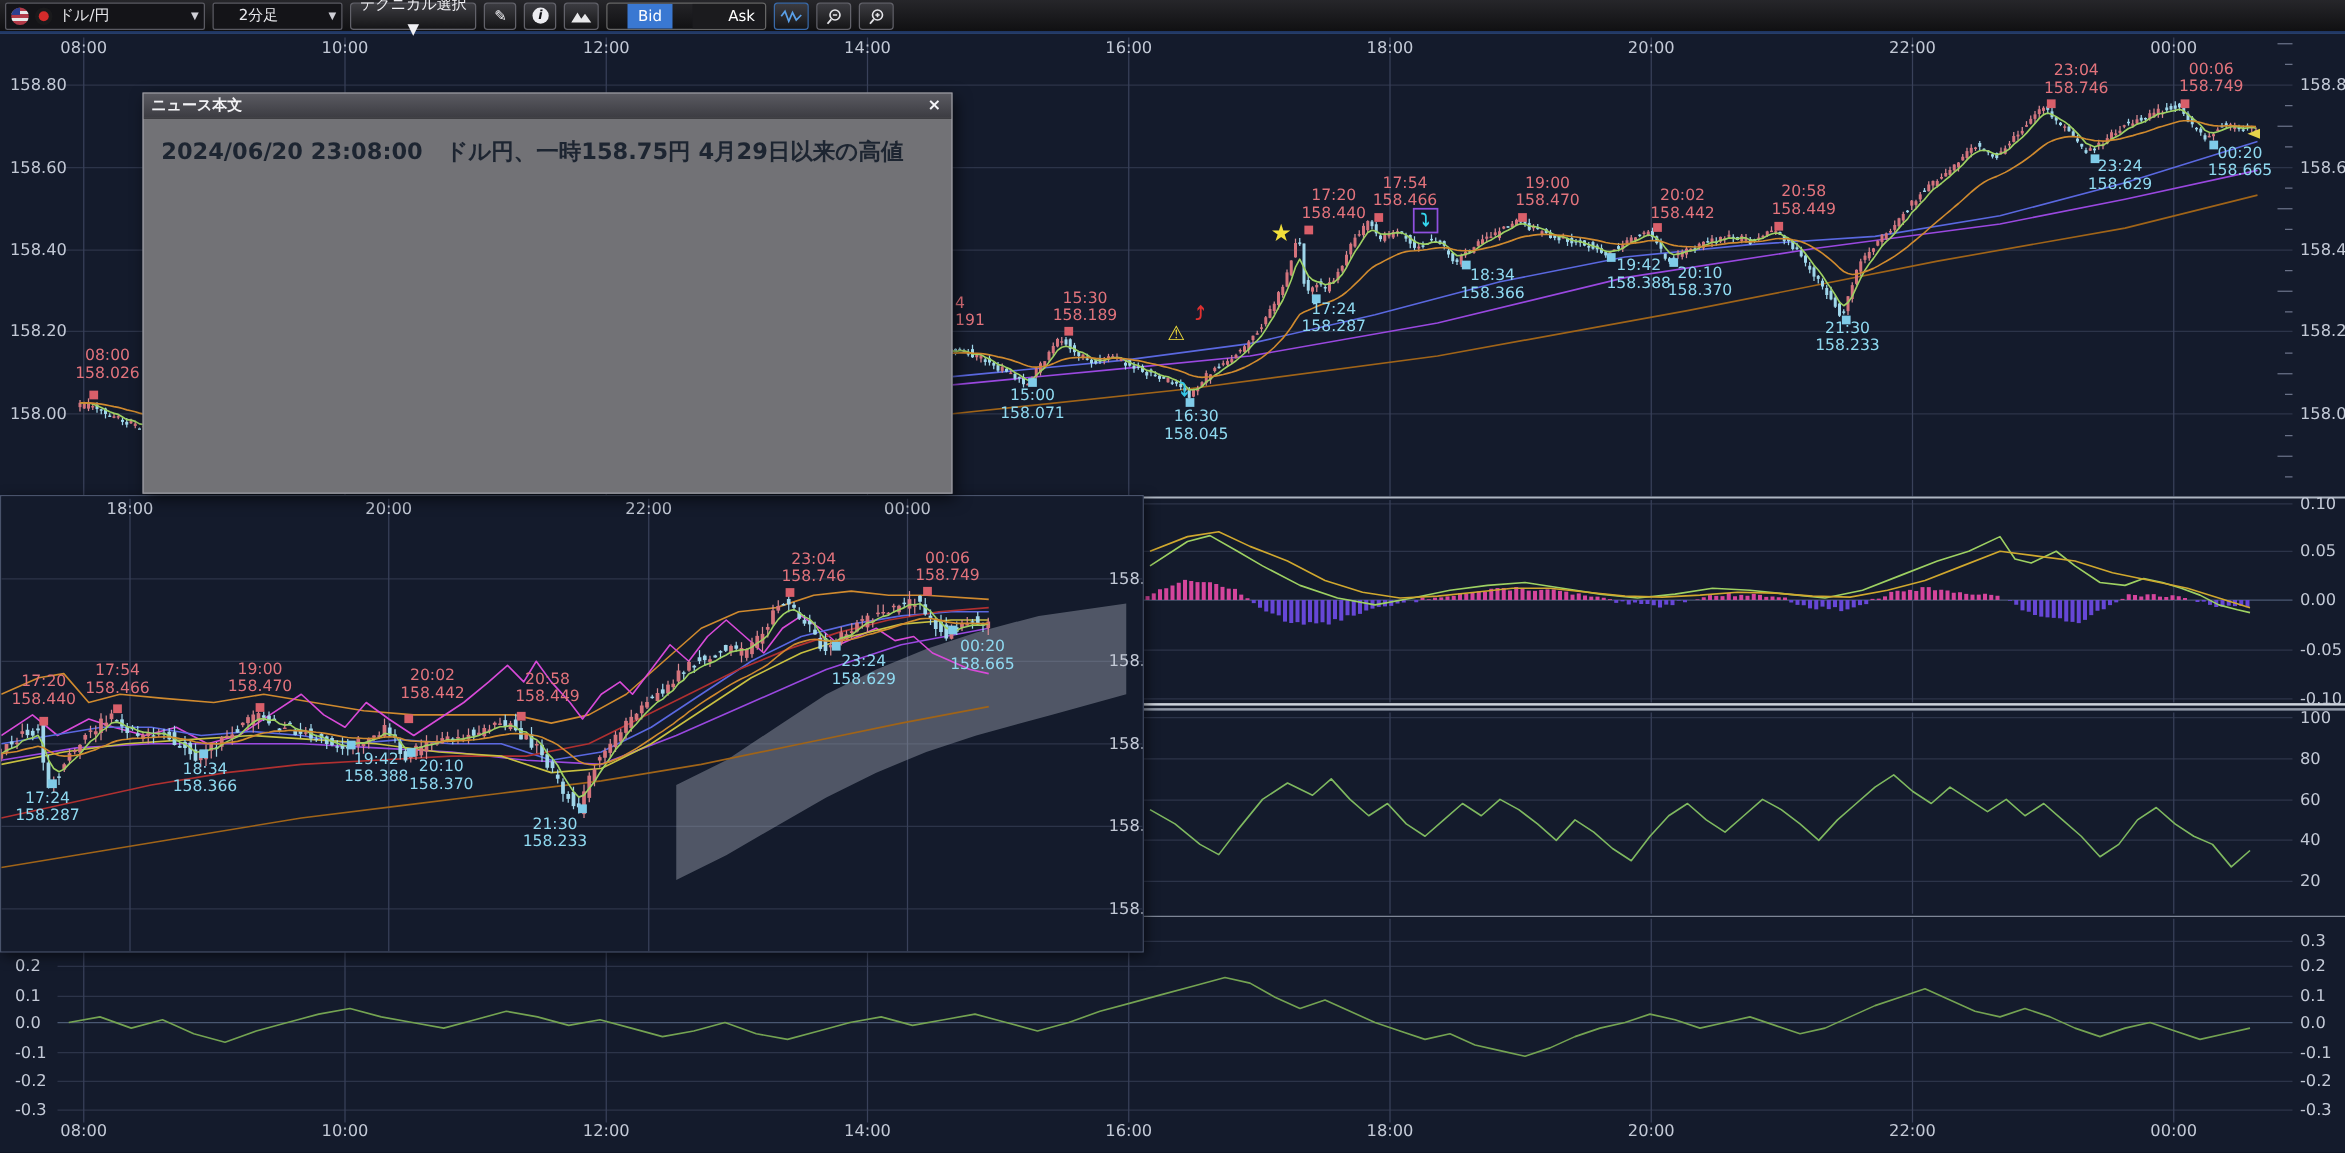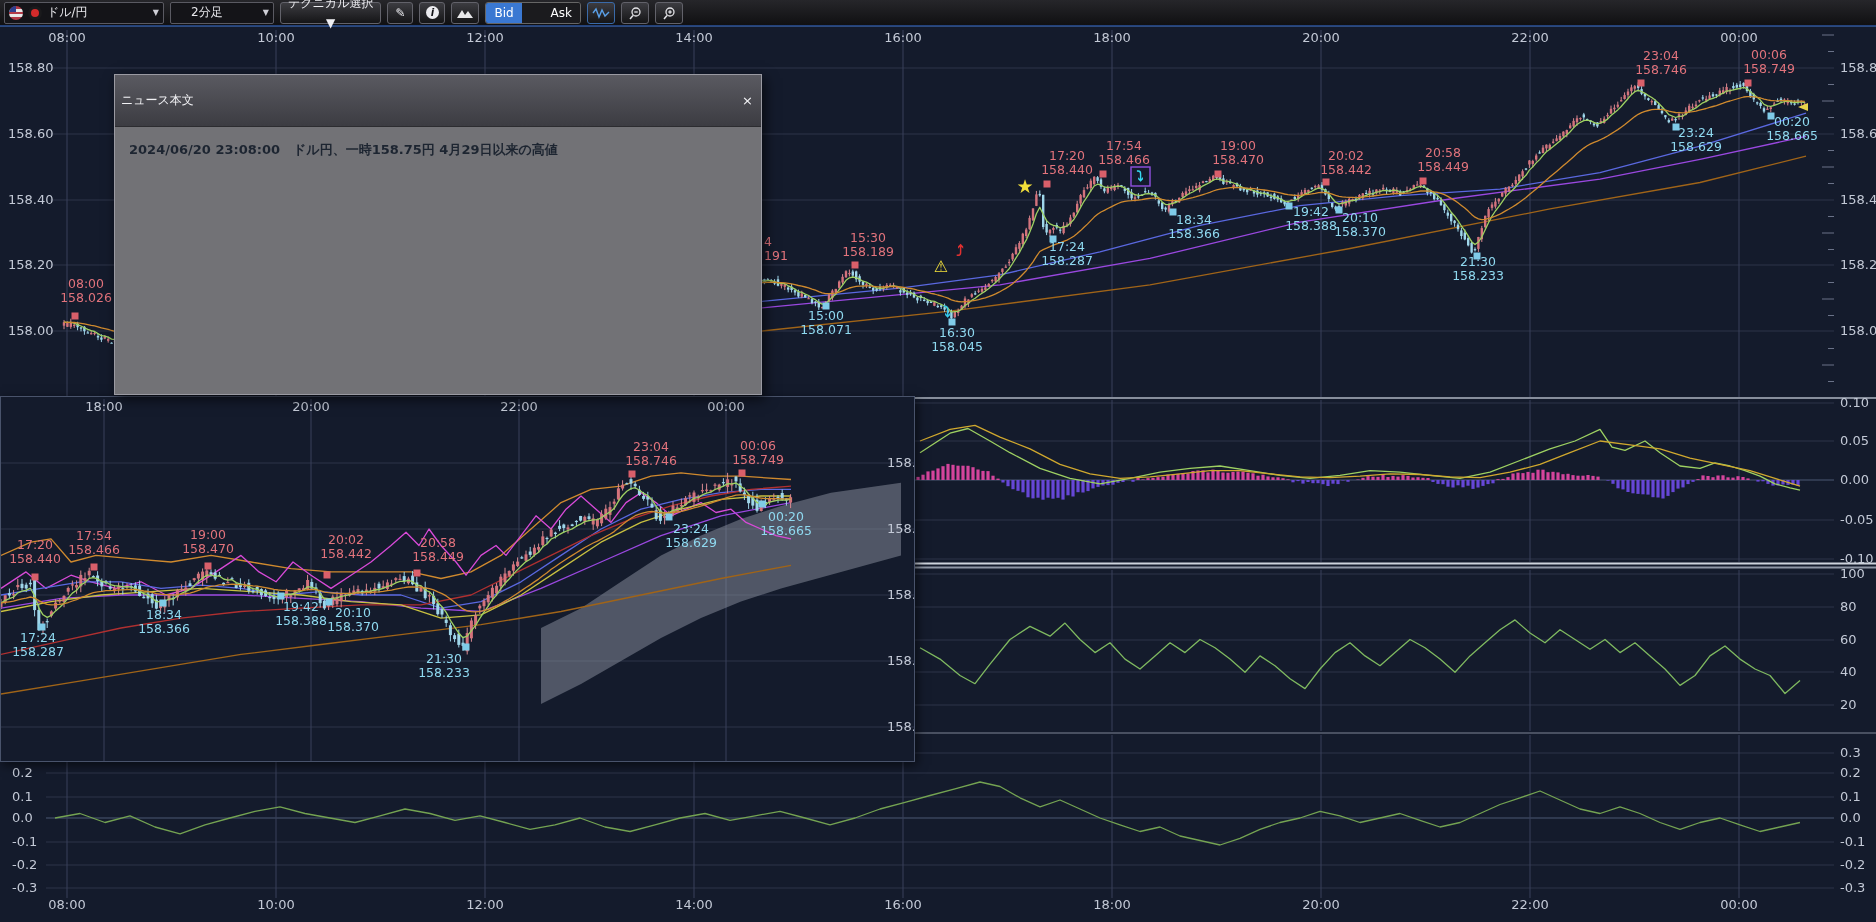--- a/index.html
+++ b/index.html
@@ -15,34 +15,34 @@
   .tbtn{display:flex;align-items:center;justify-content:center;height:20px;border:1px solid #62626a;
     border-radius:3px;background:linear-gradient(#3c3c41,#151517);color:#f0f0f4;font-size:12px;
     padding:0 7px;gap:4px;flex-direction:column;}
   .flag{width:14px;height:14px;border-radius:50%;display:inline-block;}
   .flag-us{background:linear-gradient(#b23a48 20%,#e8e8e8 20% 40%,#b23a48 40% 60%,#e8e8e8 60% 80%,#b23a48 80%);
     position:relative;overflow:hidden;}
   .flag-us::after{content:"";position:absolute;left:0;top:0;width:7px;height:6px;background:#2d3f8f;}
   .flag-jp{background:#1a1a1c;position:relative;}
   .flag-jp::after{content:"";position:absolute;left:3px;top:3px;width:8px;height:8px;border-radius:50%;background:#d42b2b;}
   .seg{display:flex;height:20px;border:1px solid #666;border-radius:3px;overflow:hidden;}
-  .seg>div{padding:0 8px;font-size:12px;color:#fff;display:flex;align-items:center;}
+  .seg>div{padding:0 8px;font-size:12px;color:#fff;display:flex;align-items:center;margin-left:16px;}
   .seg .bid{background:#3a78d2;}
   .seg .ask{background:#1b1b1e;padding-left:29px;}
   .info-circle{width:13px;height:13px;border-radius:50%;background:#ececf0;color:#101014;
     font-weight:bold;font-size:10px;line-height:13px;text-align:center;font-style:italic;}
   
   #detail-window{position:absolute;left:0;top:396px;width:915px;height:366px;background:#141b2d;
     border:1px solid #49536b;box-sizing:border-box;z-index:10;box-shadow:2px 3px 10px rgba(0,0,0,.6);}
   #news-window{position:absolute;left:114px;top:74px;width:648px;height:321px;background:#727276;
     border:1px solid #9a9aa2;box-sizing:border-box;z-index:30;box-shadow:3px 4px 12px rgba(0,0,0,.65);}
   #news-titlebar{height:19px;background:linear-gradient(#5a5a61,#3c3c42);display:flex;align-items:center;
-    padding:16px 6px;color:#f2f2f5;font-size:12px;font-weight:normal;border-bottom:1px solid #2c2c30;}
+    padding:0 6px;color:#f2f2f5;font-size:12px;font-weight:bold;border-bottom:1px solid #2c2c30;}
   #news-close{margin-left:auto;color:#f5f5f8;font-size:13px;line-height:13px;width:15px;text-align:center;}
-  #news-content{padding:10px 14px;color:#f2f2f4;font-size:13px;}
+  #news-content{padding:10px 14px;color:#f2f2f4;font-size:18px;}
   #news-headline{color:#1d2531;font-weight:bold;margin-top:4px;}
   #news-body{margin-top:46px;line-height:1.45;}
   #news-byline{margin-top:24px;}
   svg text{font-family:"DejaVu Sans","Liberation Sans",sans-serif;}
 </style>
 </head>
 <body>
 
 <div id="stage">
 

